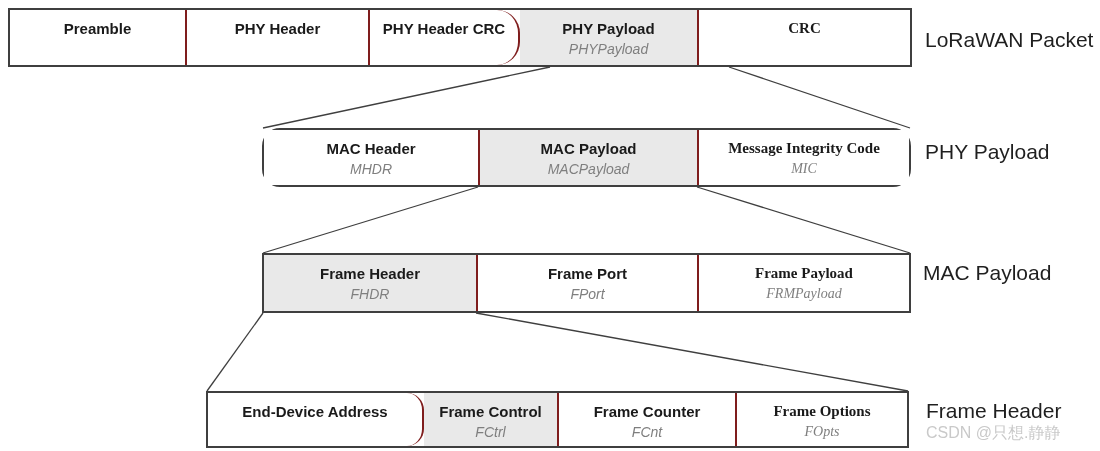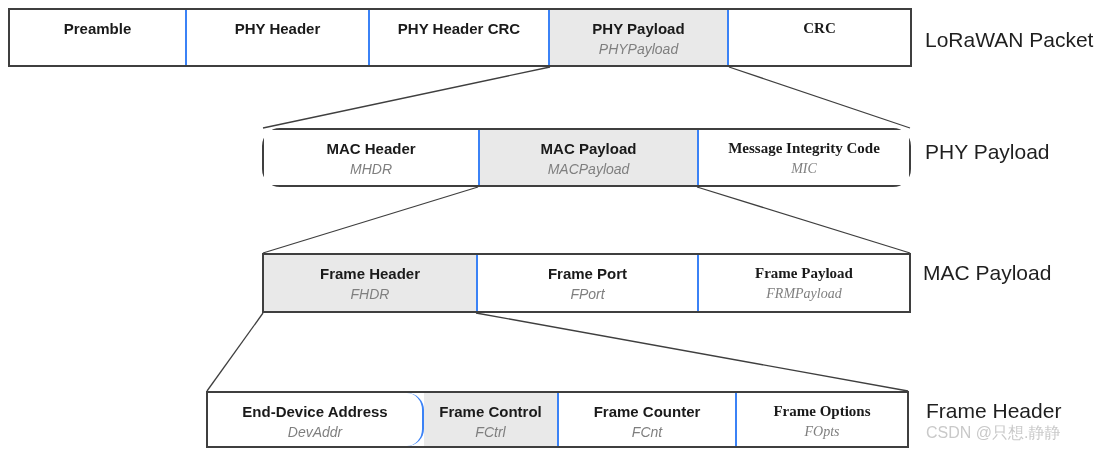--- a/index.html
+++ b/index.html
@@ -25,21 +25,21 @@
   }
   .row {
     position: absolute;
     display: flex;
     box-sizing: border-box;
     border: 2px solid #3f3f3f;
     background: #ffffff;
   }
   .cell {
     box-sizing: border-box;
-    border-right: 2px solid #3b82f6;
+    border-right: 2px solid #7f1d1d;
     text-align: center;
     padding-top: 8px;
     overflow: hidden;
     background: #ffffff;
   }
   .cell:last-child {
     border-right: none;
     flex: 1 1 auto;
     font-family: Liberation Serif, serif;
   }
@@ -92,21 +92,21 @@
     <line x1="476" y1="313" x2="908" y2="391" stroke="#3f3f3f" stroke-width="1.3"></line>
   </svg>
 
   <div class="row" style="left:8px; top:8px; width:904px; height:59px;">
     <div class="cell" style="width:177px;">
       <div class="title">Preamble</div>
     </div>
     <div class="cell" style="width:183px;">
       <div class="title">PHY Header</div>
     </div>
-    <div class="cell" style="width:180px;">
+    <div class="cell" style="width:150px;border-radius:23px;">
       <div class="title">PHY Header CRC</div>
     </div>
     <div class="cell hl" style="width:179px;">
       <div class="title">PHY Payload</div>
       <div class="subtitle">PHYPayload</div>
     </div>
     <div class="cell">
       <div class="title">CRC</div>
     </div>
   </div>
@@ -140,21 +140,20 @@
     <div class="cell">
       <div class="title">Frame Payload</div>
       <div class="subtitle">FRMPayload</div>
     </div>
   </div>
   <div class="side-label" style="left:923px; top:261px;">MAC Payload</div>
 
   <div class="row" style="left:206px; top:391px; width:703px; height:57px;">
     <div class="cell" style="width:216px;border-radius:17px;">
       <div class="title">End-Device Address</div>
-      <div class="subtitle">DevAddr</div>
     </div>
     <div class="cell hl" style="width:135px;">
       <div class="title">Frame Control</div>
       <div class="subtitle">FCtrl</div>
     </div>
     <div class="cell" style="width:178px;">
       <div class="title">Frame Counter</div>
       <div class="subtitle">FCnt</div>
     </div>
     <div class="cell">

